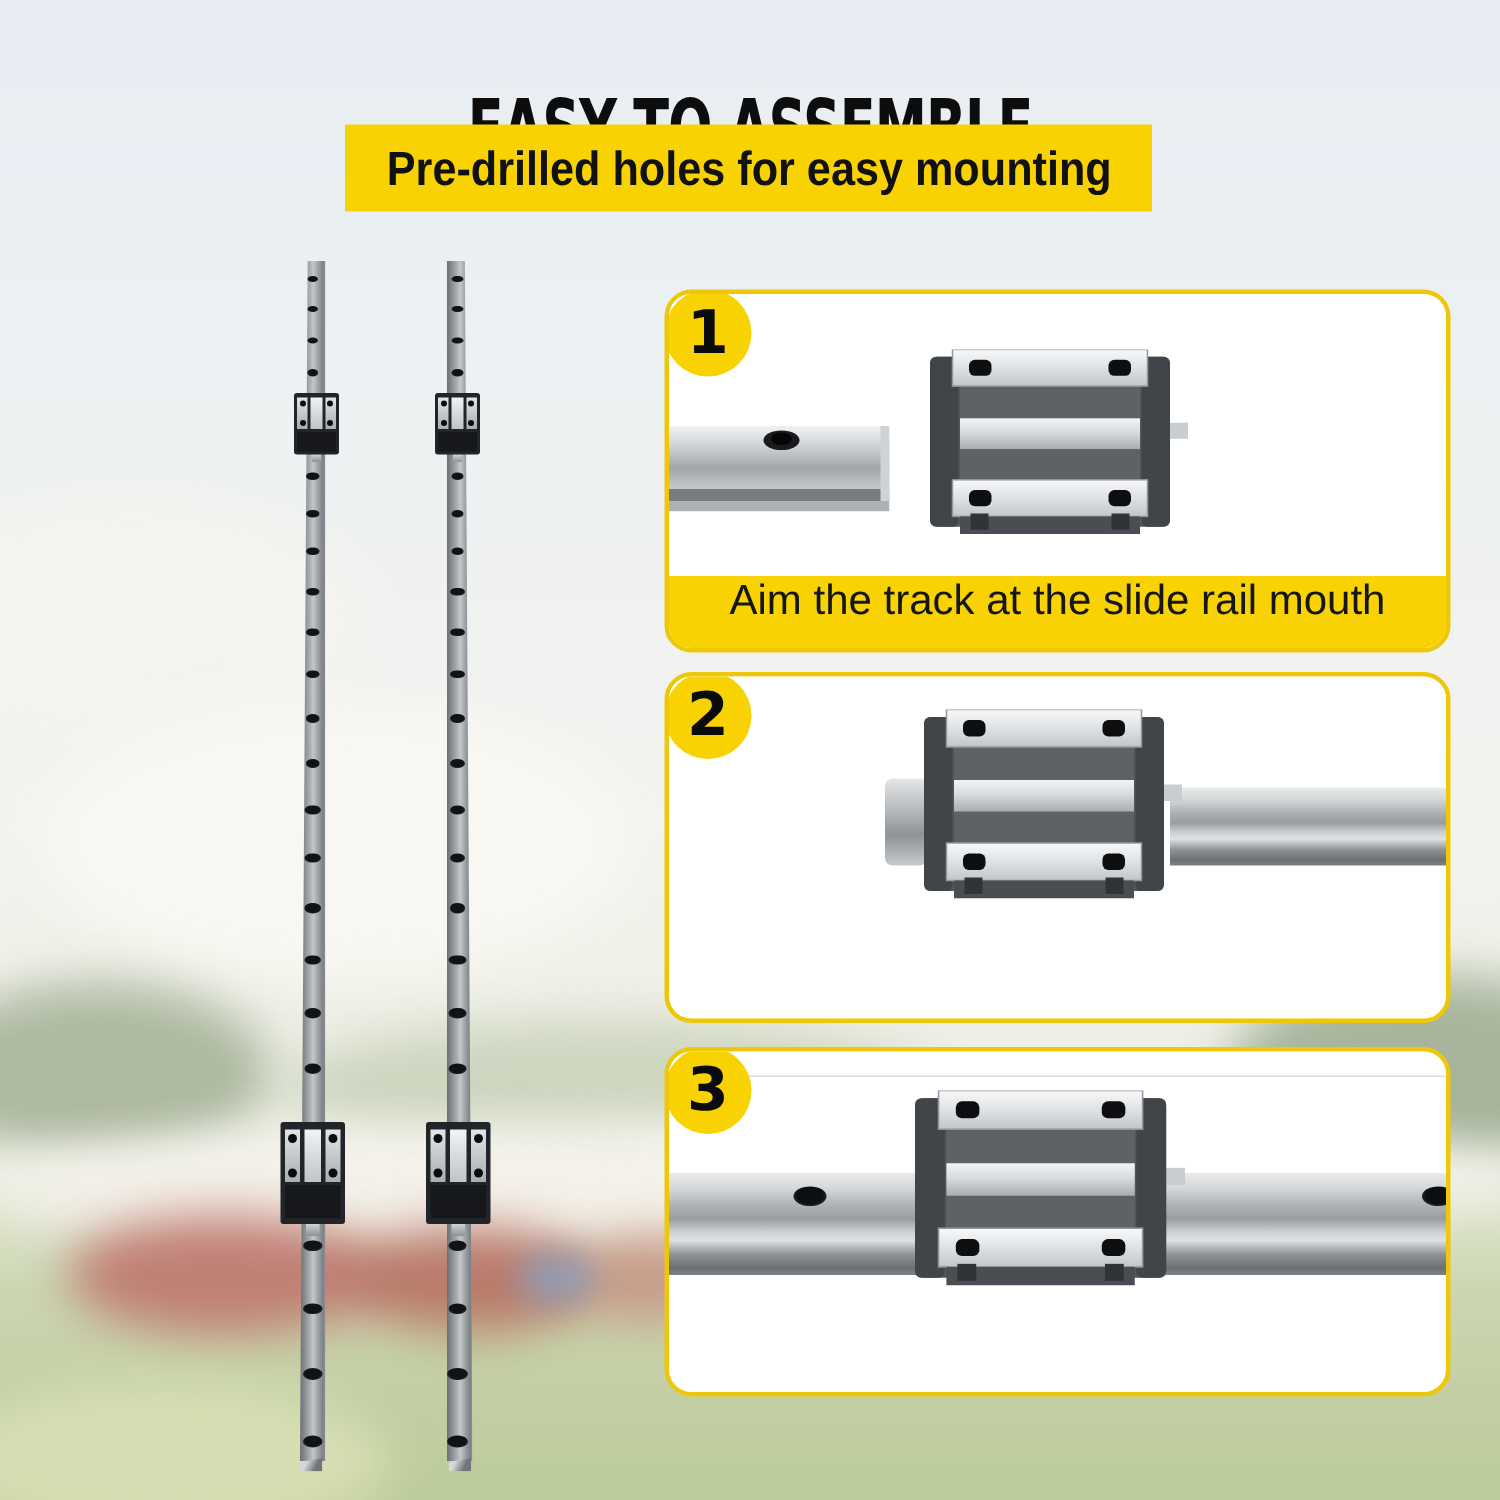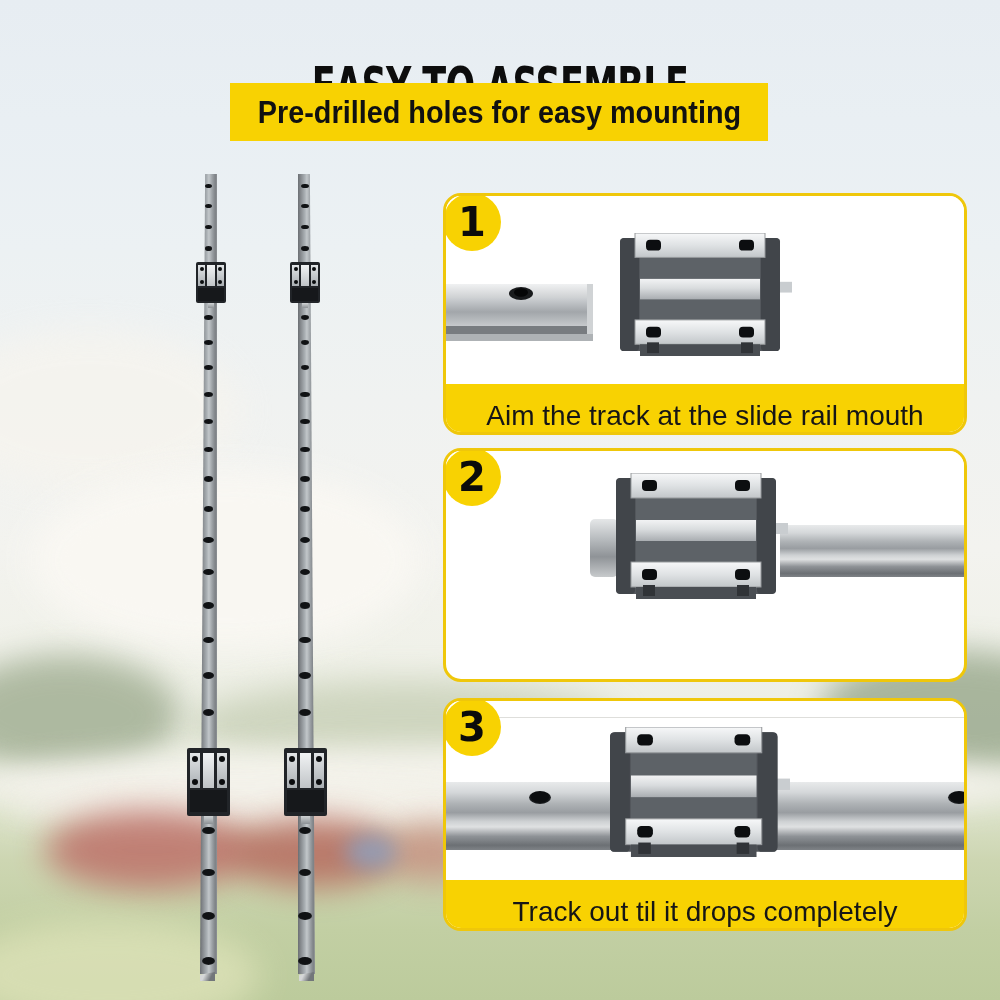--- a/index.html
+++ b/index.html
@@ -63,21 +63,21 @@
   .bv-hole.t{top:9%;}  .bv-hole.b{bottom:9%;}
   .bv-lower{position:absolute;left:8%;right:8%;top:62%;bottom:6%;background:#16181b;}
   
   .panel{position:absolute;left:443px;width:524px;background:#fff;box-sizing:border-box;
     border:3px solid var(--panel-border,#efc70a);border-radius:18px;overflow:hidden;}
   .panel-1{top:193px;height:242px;}
   .panel-2{top:448px;height:234px;}
   .panel-3{top:698px;height:233px;}
   .panel-image{position:absolute;left:0;right:0;top:0;bottom:48px;background:#fff;}
   .caption-bar{position:absolute;left:0;right:0;bottom:0;height:48px;
-    background:var(--accent,#f8d202);display:flex;align-items:flex-end;justify-content:center;}
+    background:var(--accent,#f8d202);display:flex;align-items:flex-start;justify-content:center;}
   .caption-text{font-size:28px;color:#161616;white-space:nowrap;}
   .step-badge{position:absolute;top:-3px;left:-3px;width:58px;height:58px;border-radius:50%;
     background:var(--accent,#f8d202);display:flex;align-items:center;justify-content:center;}
   .step-badge span{font-family:"DejaVu Sans",sans-serif;font-weight:bold;font-size:40px;color:#0b0b0b;}
   
   .rail-piece{position:absolute;left:-3px;top:88px;width:150px;height:57px;}
   .block-svg{position:absolute;}
   .bs-p1{left:174px;top:37px;width:172px;height:123px;}
   .bs-p2{left:170px;top:22px;width:172px;height:126px;}
   .bs-p3{left:164px;top:26px;width:180px;height:130px;}
@@ -336,21 +336,18 @@
         <rect x="26" y="7" width="15" height="11" rx="4" fill="#0c0e10"></rect>
         <rect x="119" y="7" width="15" height="11" rx="4" fill="#0c0e10"></rect>
         <rect x="15" y="89" width="130" height="25" fill="url(#gSilver)" stroke="#96999c" stroke-width="1"></rect>
         <rect x="26" y="96" width="15" height="11" rx="4" fill="#0c0e10"></rect>
         <rect x="119" y="96" width="15" height="11" rx="4" fill="#0c0e10"></rect>
         <rect x="20" y="114" width="120" height="12" fill="#4a4e53"></rect>
         <rect x="27" y="112" width="12" height="11" fill="#303337"></rect>
         <rect x="121" y="112" width="12" height="11" fill="#303337"></rect>
       </svg>
     </div>
-    <div class="caption-bar">
-      <span class="caption-text">Track out til it drops completely</span>
-    </div>
     <div class="step-badge">
       <span>3</span>
     </div>
   </section>
 
 </div>
 
 </body></html>

